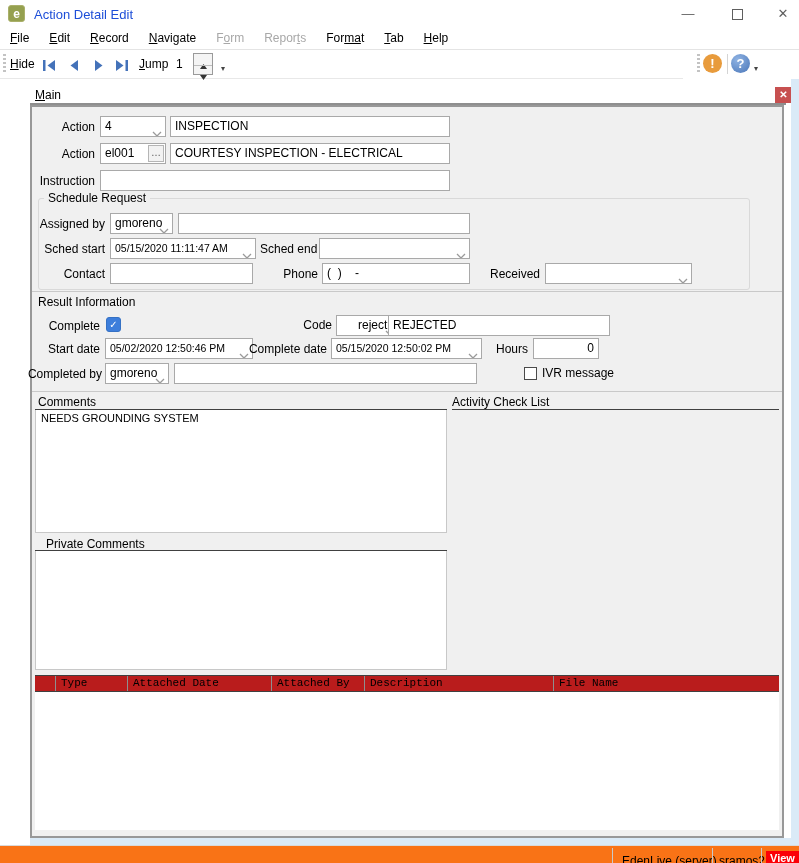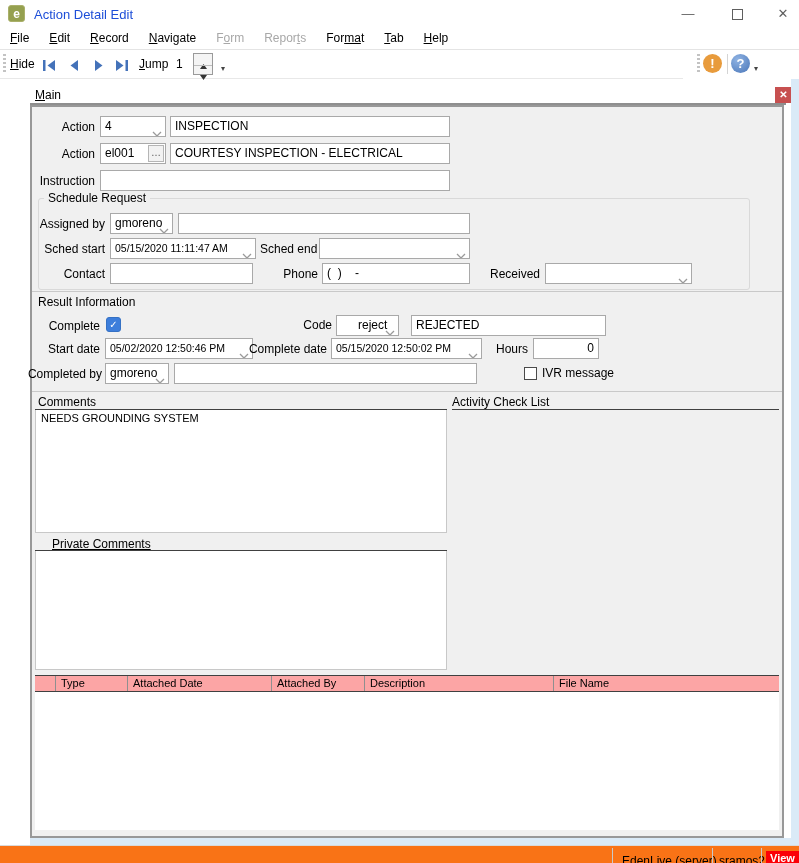--- a/index.html
+++ b/index.html
@@ -54,21 +54,21 @@
   .legend{position:absolute;font-size:12px;background:#f0f0f0;padding:0 4px;white-space:nowrap;}
   .sectitle{position:absolute;font-size:12px;white-space:nowrap;}
   .sep-light{position:absolute;height:1px;background:#c9c9c9;}
   .sep-dark{position:absolute;height:1px;background:#404040;}
   .cb-checked{position:absolute;width:15px;height:15px;background:#3d7edb;border:1px solid #3571c4;border-radius:3px;
               box-sizing:border-box;color:#fff;font-size:10px;text-align:center;line-height:13px;}
   .cb-empty{position:absolute;width:13px;height:13px;background:#fff;border:1px solid #4a4a4a;box-sizing:border-box;}
   .textarea{position:absolute;background:#fff;border:1px solid #c8c8c8;border-top:none;box-sizing:border-box;
             font-size:11px;padding:2px 5px;}
   
-  .tblheader{position:absolute;left:35px;top:676px;width:744px;height:15px;background:#fca5a5;display:flex;box-sizing:border-box;}
+  .tblheader{position:absolute;left:35px;top:676px;width:744px;height:15px;background:#b91c1c;display:flex;box-sizing:border-box;font-family:Liberation Mono, monospace;}
   .th{box-sizing:border-box;font-size:11px;line-height:15px;padding-left:5px;white-space:nowrap;overflow:hidden;
       border-left:1px solid #8f8f8f;}
   .th:first-child{border-left:none;}
   .tblbody{position:absolute;left:35px;top:692px;width:744px;height:138px;background:#fff;}
   
   .statusbar{position:absolute;left:0;top:845px;width:799px;height:18px;background:#f97316;border-top:1px solid #dadada;box-sizing:border-box;}
   .st-item{position:absolute;top:8px;font-size:12px;white-space:nowrap;}
   .st-sep{position:absolute;top:2px;width:1px;height:16px;background:#c9c9c9;}
   .st-badge{position:absolute;left:766px;top:5px;background:#fb0007;color:#fff;font-size:11px;font-weight:bold;
             padding:1px 4px 3px 4px;white-space:nowrap;}
@@ -183,21 +183,21 @@
 
   <div class="sep-light" style="left:32px;top:291px;width:750px;"></div>
   <div class="sectitle" style="left:38px;top:295px;">Result Information</div>
 
   <div class="lbl" style="left:40px;top:316px;width:60px;">Complete</div>
   <div class="cb-checked" style="left:106px;top:317px;"><span>✓</span></div>
   <div class="lbl" style="left:298px;top:315px;width:34px;">Code</div>
   <div class="field combo" style="left:336px;top:315px;width:63px;padding-left:21px;"><span>reject</span><span class="chev"><svg width="10" height="6" viewBox="0 0 10 6">
           <polyline points="1,1 5,5 9,1" fill="none" stroke="#9a9a9a" stroke-width="1.3"></polyline>
         </svg></span></div>
-  <div class="field" style="left:411px;top:315px;width:195px;">REJECTED</div>
+  <div class="field" style="left:388px;top:315px;width:222px;">REJECTED</div>
 
   <div class="lbl" style="left:28px;top:339px;width:72px;">Start date</div>
   <div class="field combo fs-date" style="left:105px;top:338px;width:148px;"><span>05/02/2020 12:50:46 PM</span><span class="chev"><svg width="10" height="6" viewBox="0 0 10 6">
           <polyline points="1,1 5,5 9,1" fill="none" stroke="#9a9a9a" stroke-width="1.3"></polyline>
         </svg></span></div>
   <div class="lbl" style="left:248px;top:339px;width:79px;">Complete date</div>
   <div class="field combo fs-date" style="left:331px;top:338px;width:151px;"><span>05/15/2020 12:50:02 PM</span><span class="chev"><svg width="10" height="6" viewBox="0 0 10 6">
           <polyline points="1,1 5,5 9,1" fill="none" stroke="#9a9a9a" stroke-width="1.3"></polyline>
         </svg></span></div>
   <div class="lbl" style="left:492px;top:339px;width:36px;">Hours</div>
@@ -212,21 +212,21 @@
   <div class="lbl lbl-l" style="left:542px;top:363px;">IVR message</div>
 
   <div class="sep-light" style="left:32px;top:391px;width:750px;"></div>
   <div class="sectitle" style="left:38px;top:395px;">Comments</div>
   <div class="sectitle" style="left:452px;top:395px;">Activity Check List</div>
   <div class="sep-dark" style="left:35px;top:409px;width:412px;"></div>
   <div class="sep-dark" style="left:452px;top:409px;width:327px;"></div>
   <div class="textarea" style="left:35px;top:410px;width:412px;height:123px;">NEEDS GROUNDING SYSTEM</div>
   <div class="abs" style="left:452px;top:410px;width:327px;height:123px;"></div>
 
-  <div class="sectitle" style="left:52px;top:537px;text-decoration:underline;">Private Comments</div>
+  <div class="sectitle" style="left:46px;top:537px;">Private Comments</div>
   <div class="sep-dark" style="left:35px;top:550px;width:412px;"></div>
   <div class="textarea" style="left:35px;top:551px;width:412px;height:119px;"></div>
 
   <div class="sep-dark" style="left:35px;top:675px;width:744px;"></div>
   <div class="tblheader">
     <div class="th" style="width:20px;"></div>
     <div class="th" style="width:72px;">Type</div>
     <div class="th" style="width:144px;">Attached Date</div>
     <div class="th" style="width:93px;">Attached By</div>
     <div class="th" style="width:189px;">Description</div>

